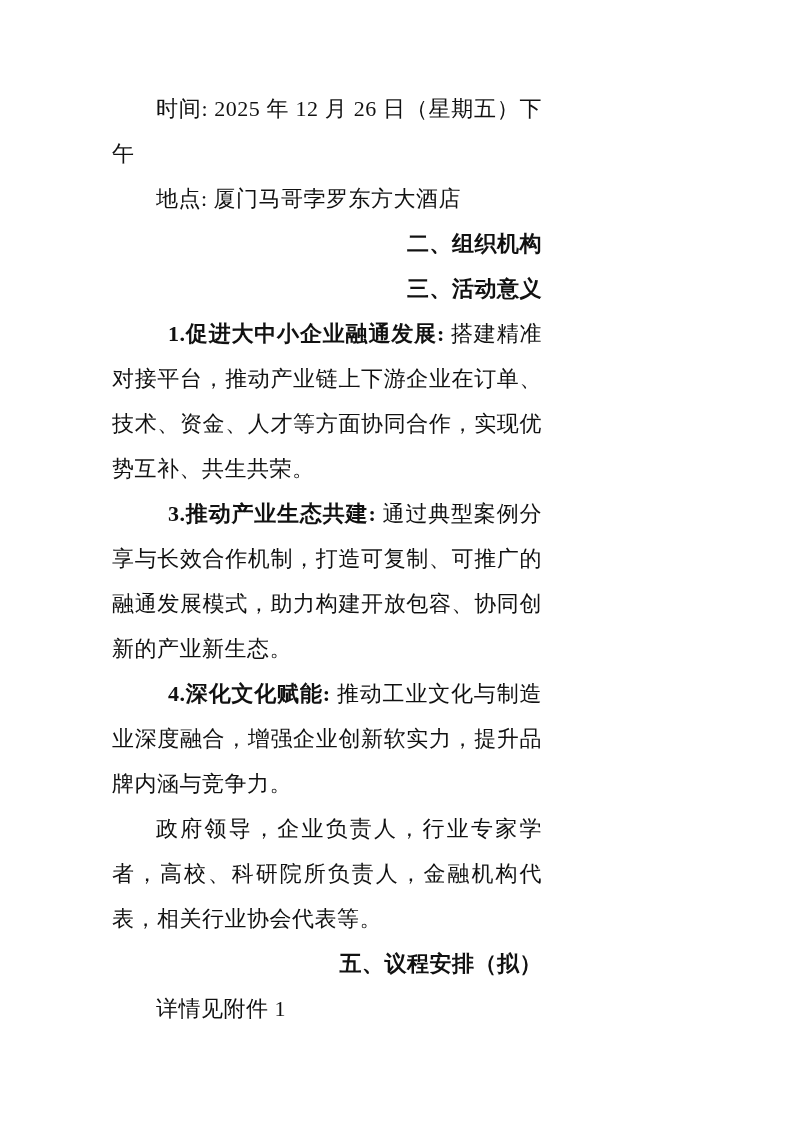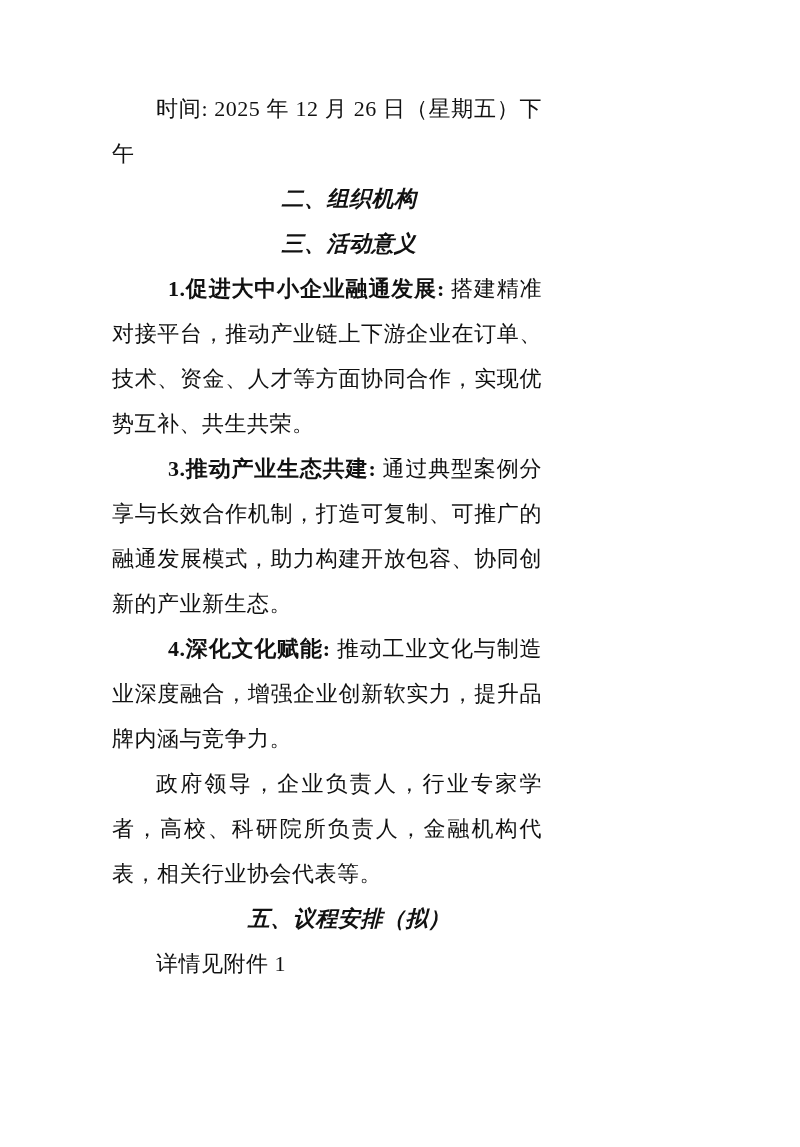--- a/index.html
+++ b/index.html
@@ -26,36 +26,36 @@
     font-size: 22px;
     line-height: 45px;
     text-indent: 2em;
     text-align: justify;
     text-justify: inter-ideograph;
     letter-spacing: 0.5px;
     word-break: break-all;
   }
   .doc p.heading {
     font-weight: 700;
-    text-align: center;
-    font-style: italic;
+    text-align: right;
   }
   .doc .lead {
     font-weight: 700;
     margin-left: 12px;
   }
 </style>
 </head>
 <body>
 
 <div class="page">
   <div class="doc">
 
     <p>时间: 2025 年 12 月 26 日（星期五）下午</p>
 
+    <p>地点: 厦门马哥孛罗东方大酒店</p>
 
     <p class="heading">二、组织机构</p>
 
 
 
     <p class="heading">三、活动意义</p>
 
     <p><span class="lead">1.促进大中小企业融通发展: </span><span>搭建精准对接平台，推动产业链上下游企业在订单、技术、资金、人才等方面协同合作，实现优势互补、共生共荣。</span></p>
 
 

